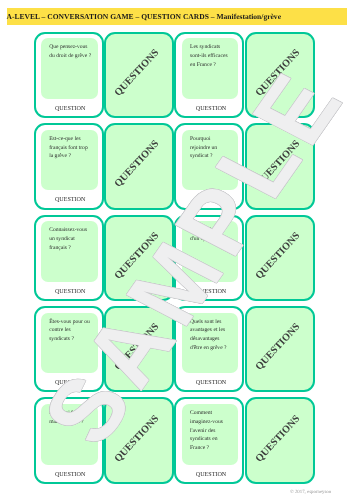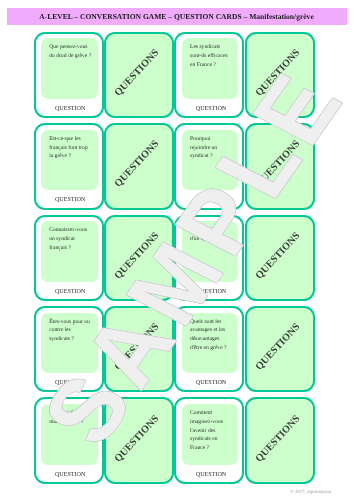--- a/index.html
+++ b/index.html
@@ -11,22 +11,22 @@
     background:#ffffff;
     font-family:"Liberation Serif", serif;
     overflow:hidden;
     position:relative;
   }
   .page { position:absolute; inset:0; }
 
   .title-banner {
     position:absolute;
     left:6.5px; top:8px; width:340px; height:16.5px;
-    background:#f0abfc;
-    display:flex; align-items:center; justify-content:center;
+    background:#fde047;
+    display:flex; align-items:center; 
   }
   .title-text {
     font-family:"Liberation Serif", serif;
     font-weight:bold;
     font-size:7.55px;
     color:#1a1a1a;
     letter-spacing:0;
     white-space:nowrap;
   }
 

